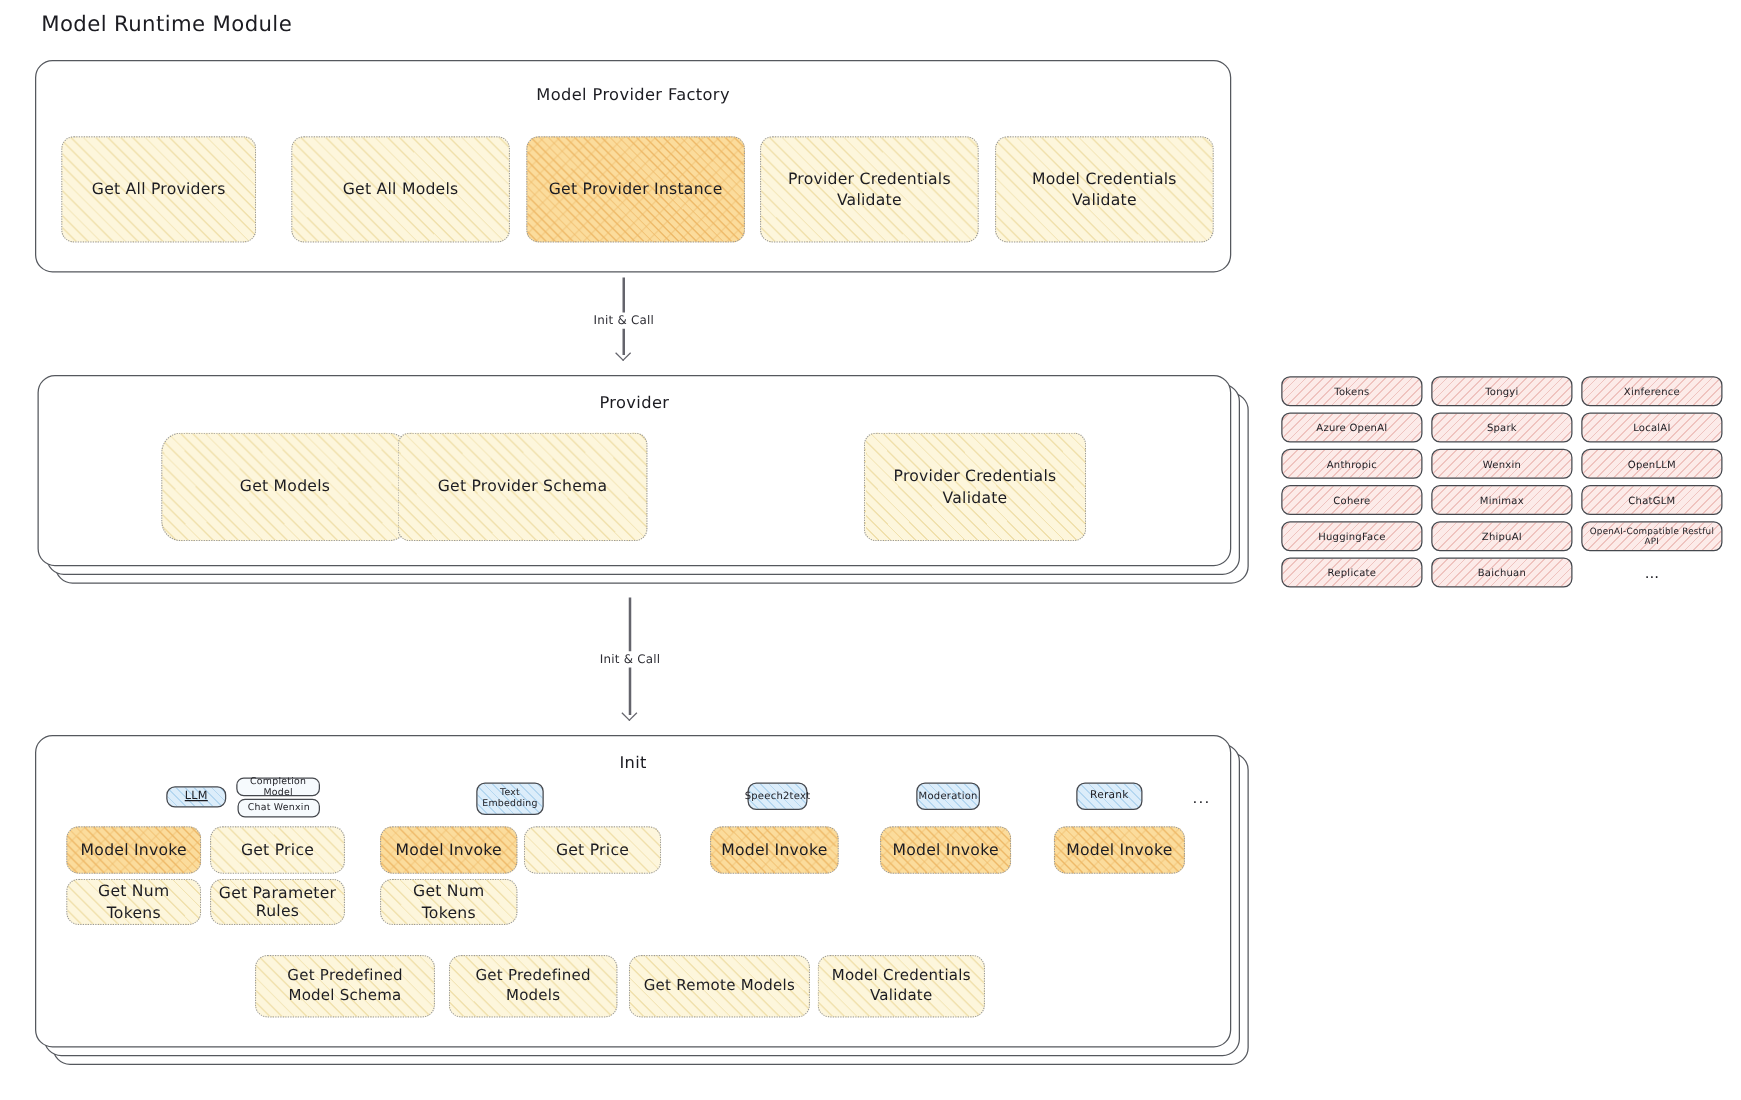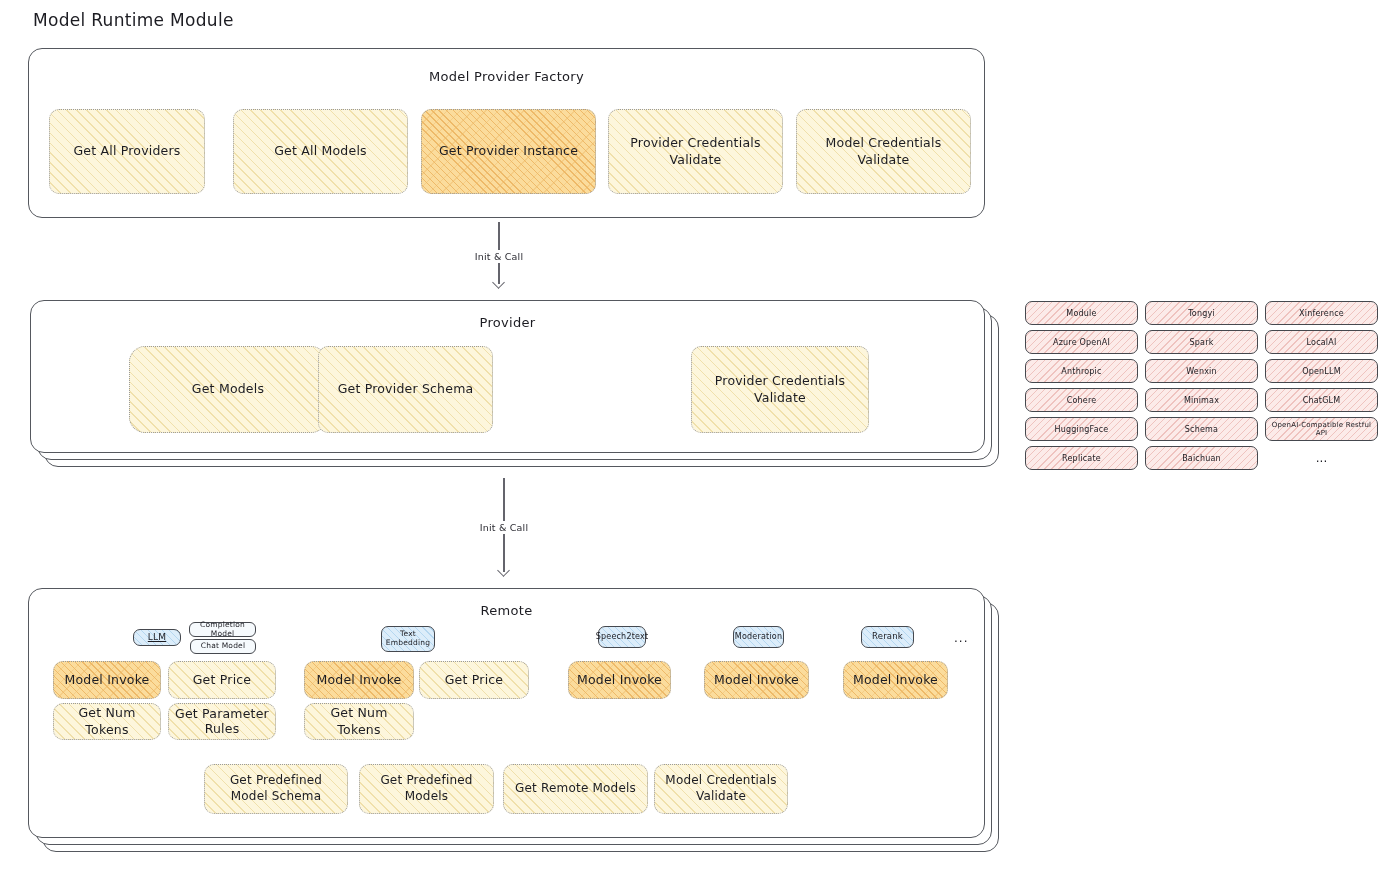--- a/index.html
+++ b/index.html
@@ -114,31 +114,31 @@
     <div class="arrow-label" style="left:499px;top:250px;">Init &amp; Call</div>
   </div>
 
   <div class="stack-layer" style="left:44px;top:314px;width:955px;height:153px;"></div>
   <div class="stack-layer" style="left:37px;top:307px;width:955px;height:153px;"></div>
   <div class="big-box" style="left:30px;top:300px;width:955px;height:153px;">
     <div class="box-title" style="top:14px;">Provider</div>
     <div class="node yellow" style="left:98px;top:45px;width:198px;height:87px;border-radius:16px;">
       <span>Get Models</span>
     </div>
-    <div class="node yellow" style="left:287px;top:45px;width:175px;height:87px;">
+    <div class="node yellow" style="left:287px;top:45px;width:200px;height:87px;">
       <span>Get Provider Schema</span>
     </div>
     <div class="node yellow" style="left:660px;top:45px;width:178px;height:87px;">
       <span>Provider Credentials Validate</span>
     </div>
   </div>
 
   <div class="provider-grid">
     <div class="chip">
-        <span>Module</span>
+        <span>Tokens</span>
       </div>
     <div class="chip">
         <span>Azure OpenAI</span>
       </div>
     <div class="chip">
         <span>Anthropic</span>
       </div>
     <div class="chip">
         <span>Cohere</span>
       </div>
@@ -154,21 +154,21 @@
     <div class="chip">
         <span>Spark</span>
       </div>
     <div class="chip">
         <span>Wenxin</span>
       </div>
     <div class="chip">
         <span>Minimax</span>
       </div>
     <div class="chip">
-        <span>Schema</span>
+        <span>ZhipuAI</span>
       </div>
     <div class="chip">
         <span>Baichuan</span>
       </div>
     <div class="chip">
         <span>Xinference</span>
       </div>
     <div class="chip">
         <span>LocalAI</span>
       </div>
@@ -186,30 +186,30 @@
 
   <div>
     <div class="arrow-line" style="left:503px;top:478px;height:94px;"></div>
     <div class="arrow-head" style="left:499px;top:566px;"></div>
     <div class="arrow-label" style="left:504px;top:521px;">Init &amp; Call</div>
   </div>
 
   <div class="stack-layer" style="left:42px;top:602px;width:957px;height:250px;"></div>
   <div class="stack-layer" style="left:35px;top:595px;width:957px;height:250px;"></div>
   <div class="big-box" style="left:28px;top:588px;width:957px;height:250px;">
-    <div class="box-title" style="top:14px;">Remote</div>
+    <div class="box-title" style="top:14px;">Init</div>
 
     <div class="tab" style="left:104px;top:40px;width:48px;height:17px;font-size:9px;text-decoration:underline;">
       <span>LLM</span>
     </div>
     <div class="tab plain" style="left:160px;top:33px;width:67px;height:15px;">
       <span>Completion Model</span>
     </div>
     <div class="tab plain" style="left:161px;top:50px;width:66px;height:15px;">
-      <span>Chat Model</span>
+      <span>Chat Wenxin</span>
     </div>
     <div class="tab" style="left:352px;top:37px;width:54px;height:26px;font-size:7.5px;padding:1px 3px;">
       <span>Text Embedding</span>
     </div>
     <div class="tab" style="left:569px;top:37px;width:48px;height:22px;font-size:8px;">
       <span>Speech2text</span>
     </div>
     <div class="tab" style="left:704px;top:37px;width:51px;height:22px;font-size:8px;">
       <span>Moderation</span>
     </div>

